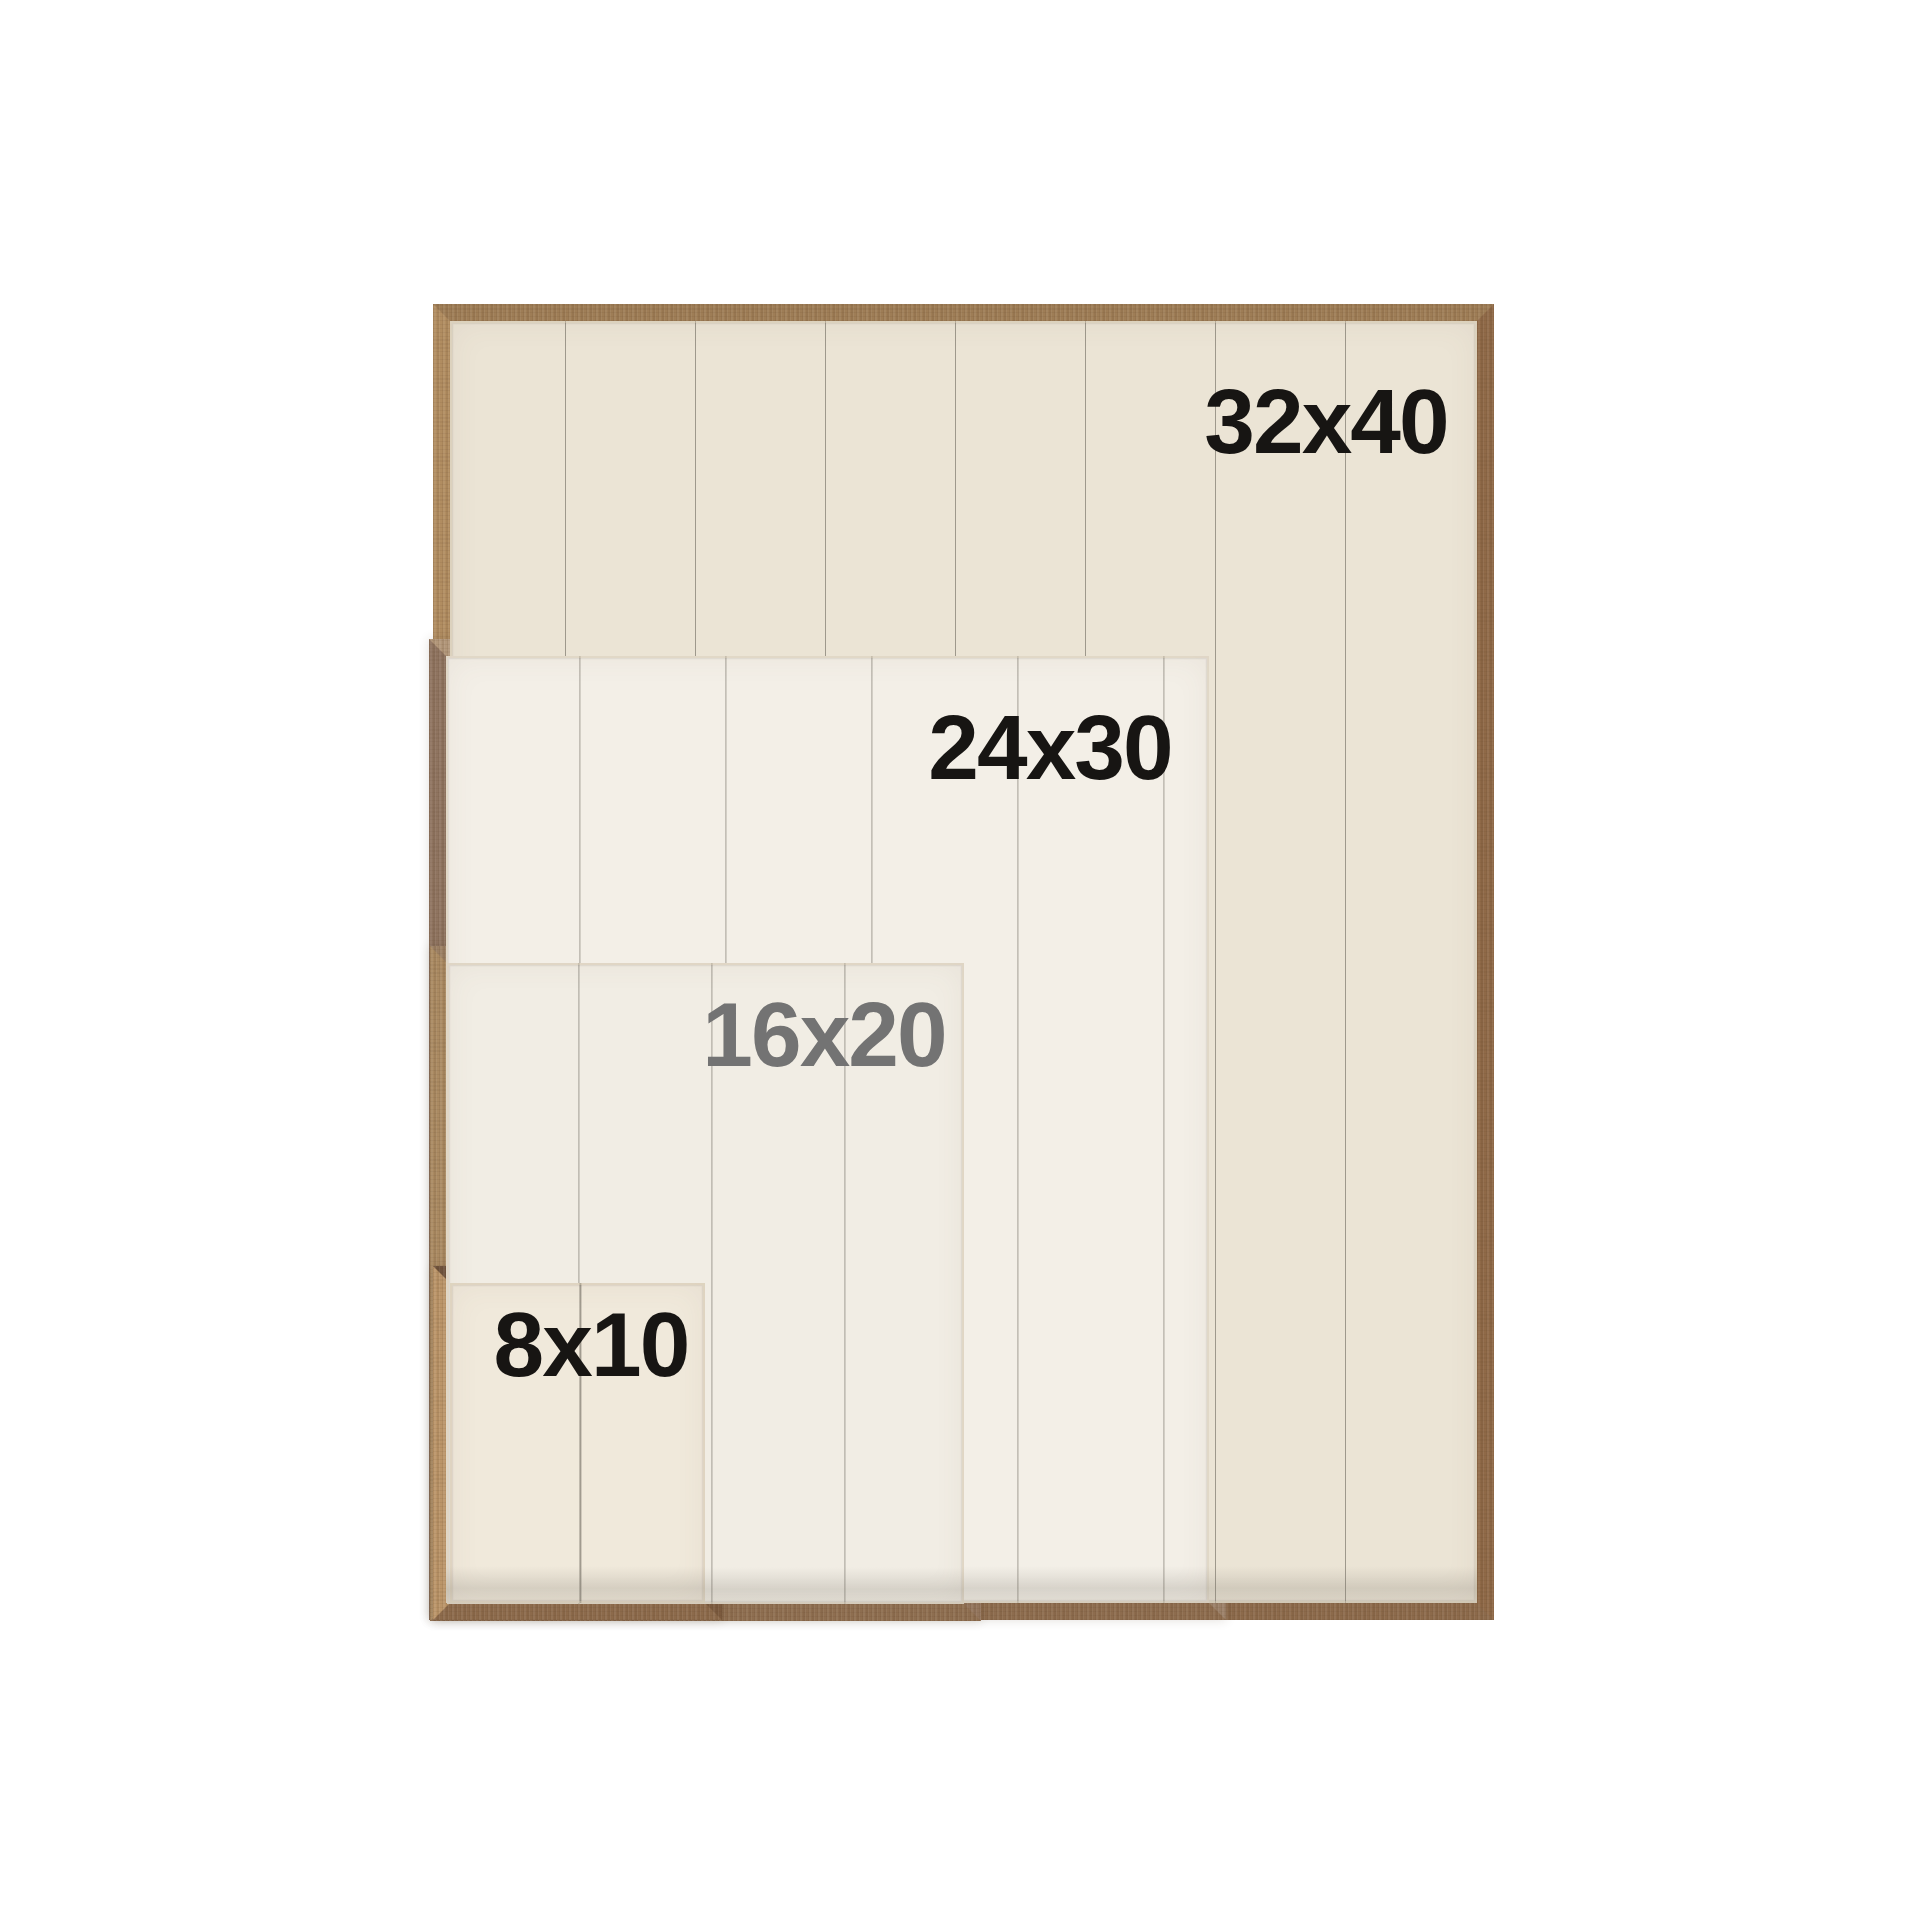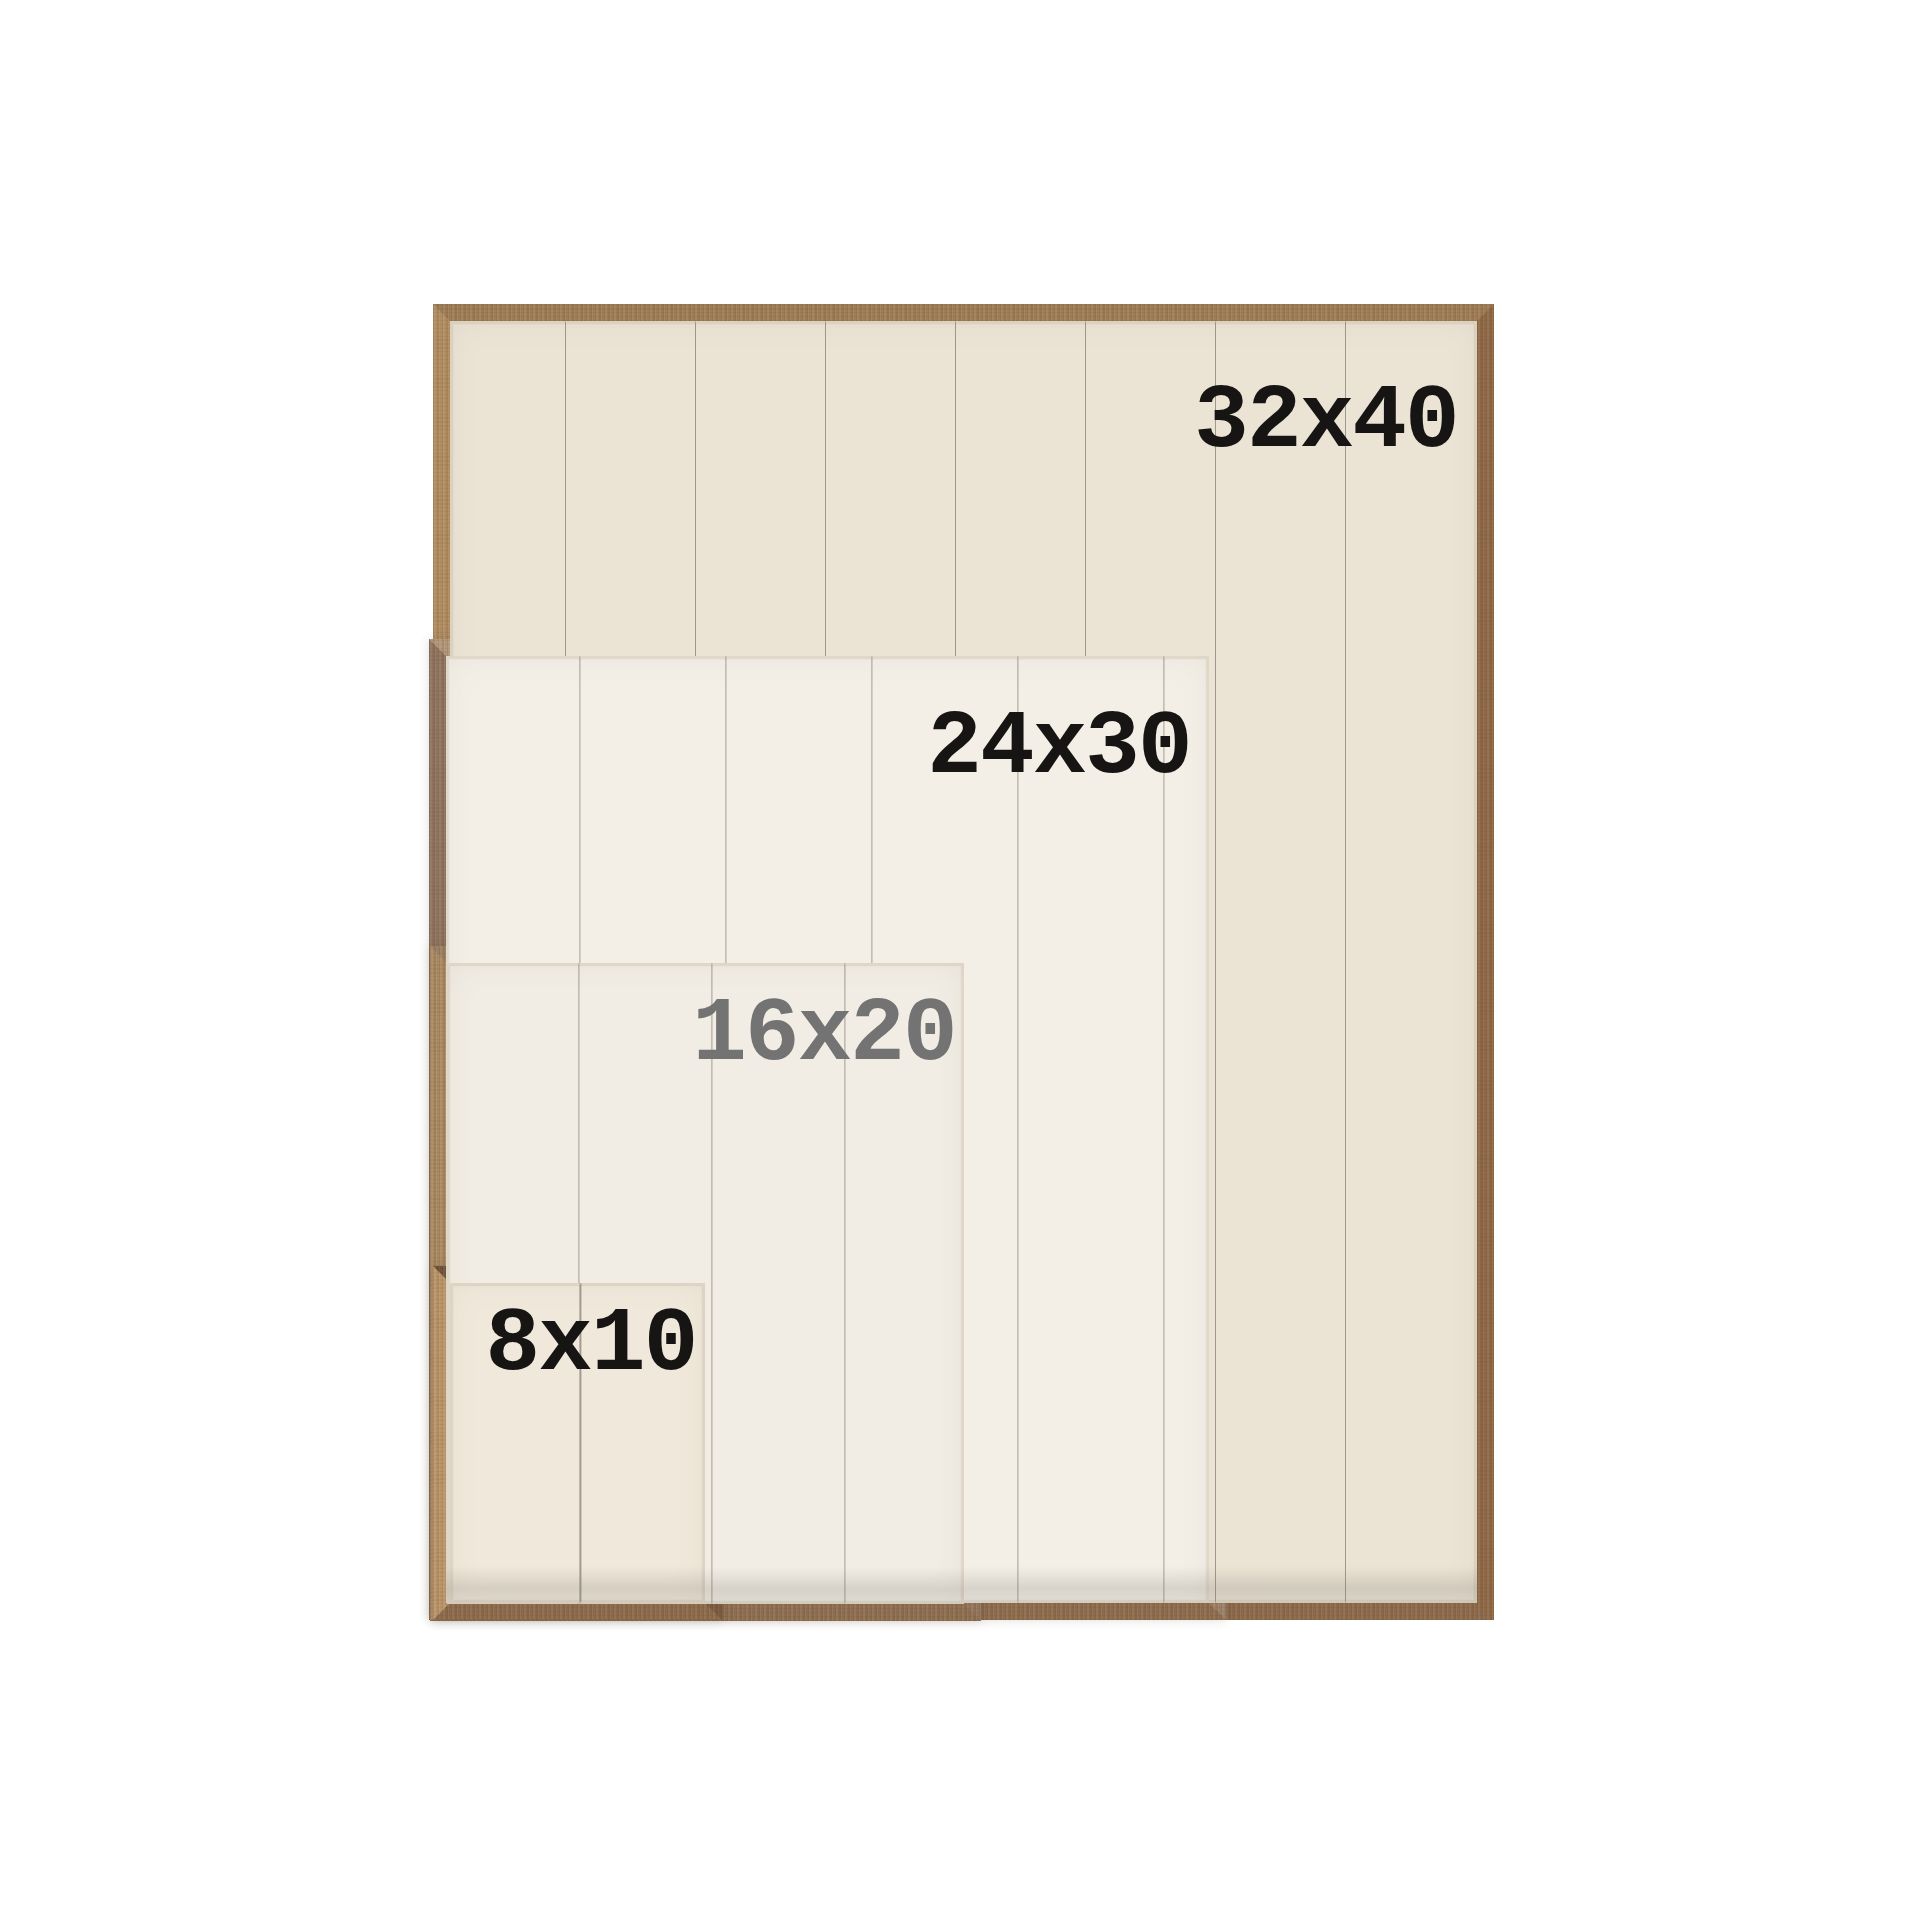--- a/index.html
+++ b/index.html
@@ -9,21 +9,20 @@
     height: 1926px;
     background: #ffffff;
     overflow: hidden;
     font-family: "Liberation Sans", sans-serif;
   }
   #canvas {
     position: relative;
     width: 1926px;
     height: 1646px;
     background: #ffffff;
-    font-family: Liberation Mono, monospace;
   }
   .frame {
     position: absolute;
     box-sizing: border-box;
     border-style: solid;
     border-width: 17.3px;
   }
   .frame.nested {
     box-shadow: 0 0 10.3px rgba(70, 50, 30, 0.16);
   }
@@ -90,17 +89,17 @@
         <div class="glass-reflection"></div>
       </div>
     </div>
     <div class="frame nested" style="left: 433px; top: 1266px; width: 289px; height: 354px; border-color: rgb(110, 82, 59) rgb(123, 90, 62) rgb(140, 106, 75) rgb(187, 149, 105);">
       <div class="wood-grain"></div>
       <div class="interior" style="background-color: rgb(240, 233, 219); background-image: repeating-linear-gradient(to right, rgba(0, 0, 0, 0) 0px, rgba(0, 0, 0, 0) 130px, rgba(95, 90, 80, 0.55) 130px, rgba(95, 90, 80, 0.55) 132px); background-position-x: -0.6px;">
         <div class="glass-reflection"></div>
       </div>
     </div>
     <div class="size-label" style="left: 1326px; top: 421px; color: rgb(23, 21, 19);">32x40</div>
-    <div class="size-label" style="left: 1050px; top: 747px; color: rgb(23, 21, 19); margin-left: 9px;">24x30</div>
+    <div class="size-label" style="left: 1050px; top: 747px; color: rgb(23, 21, 19);">24x30</div>
     <div class="size-label" style="left: 824px; top: 1034px; color: #737373;">16x20</div>
     <div class="size-label" style="left: 591px; top: 1344px; color: rgb(23, 21, 19);">8x10</div>
   </div>
 
 
 </body></html>

